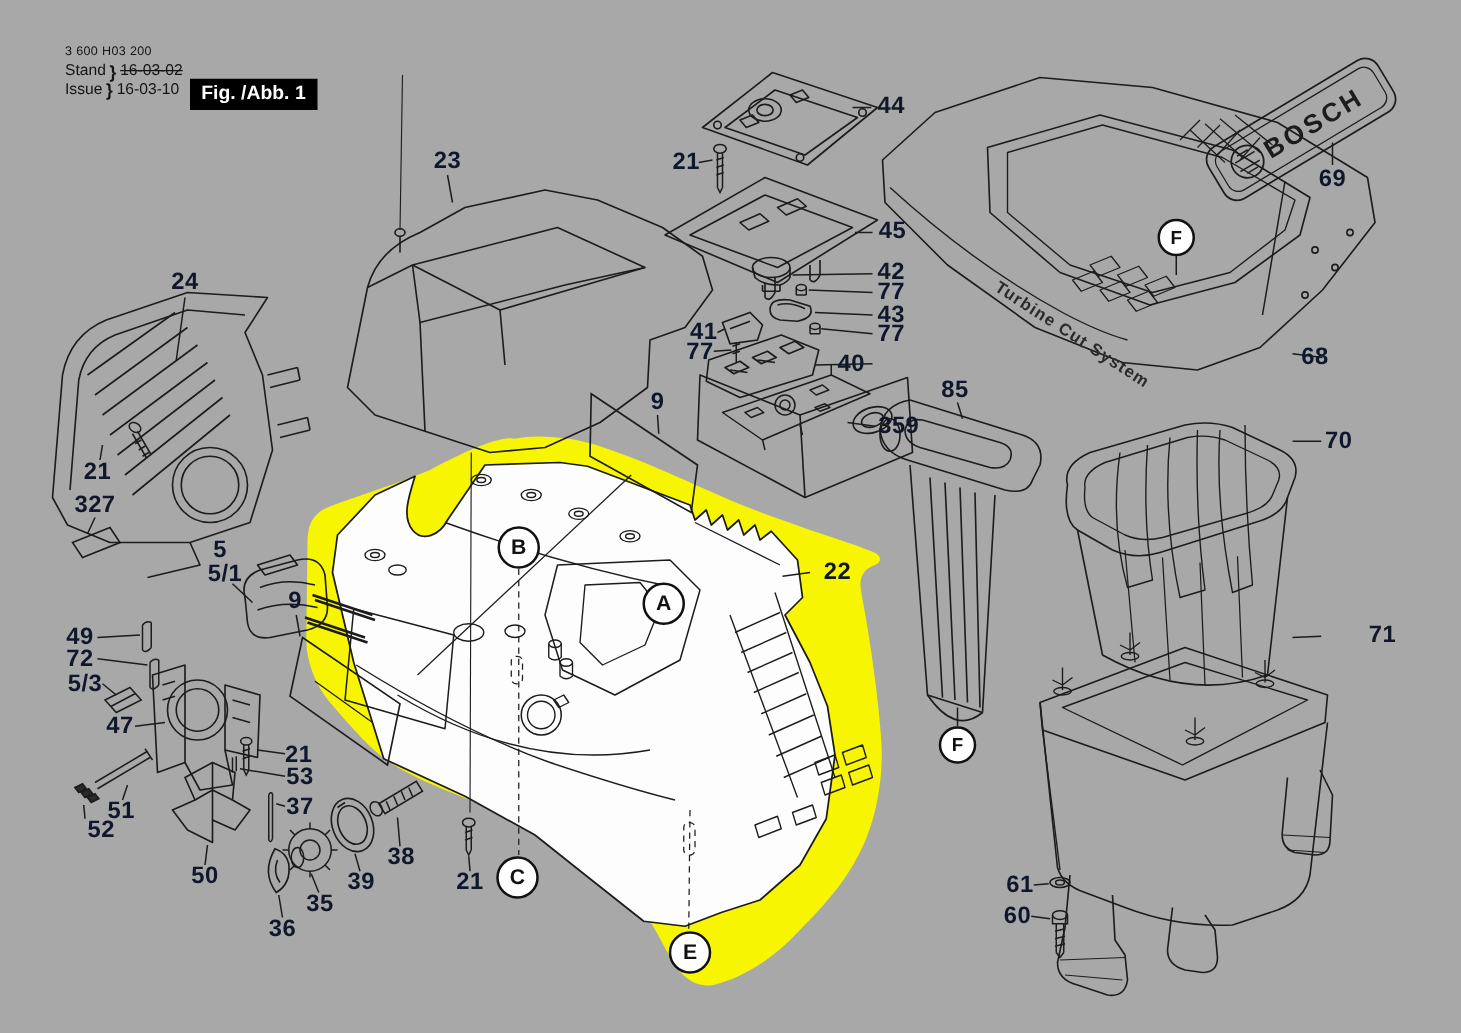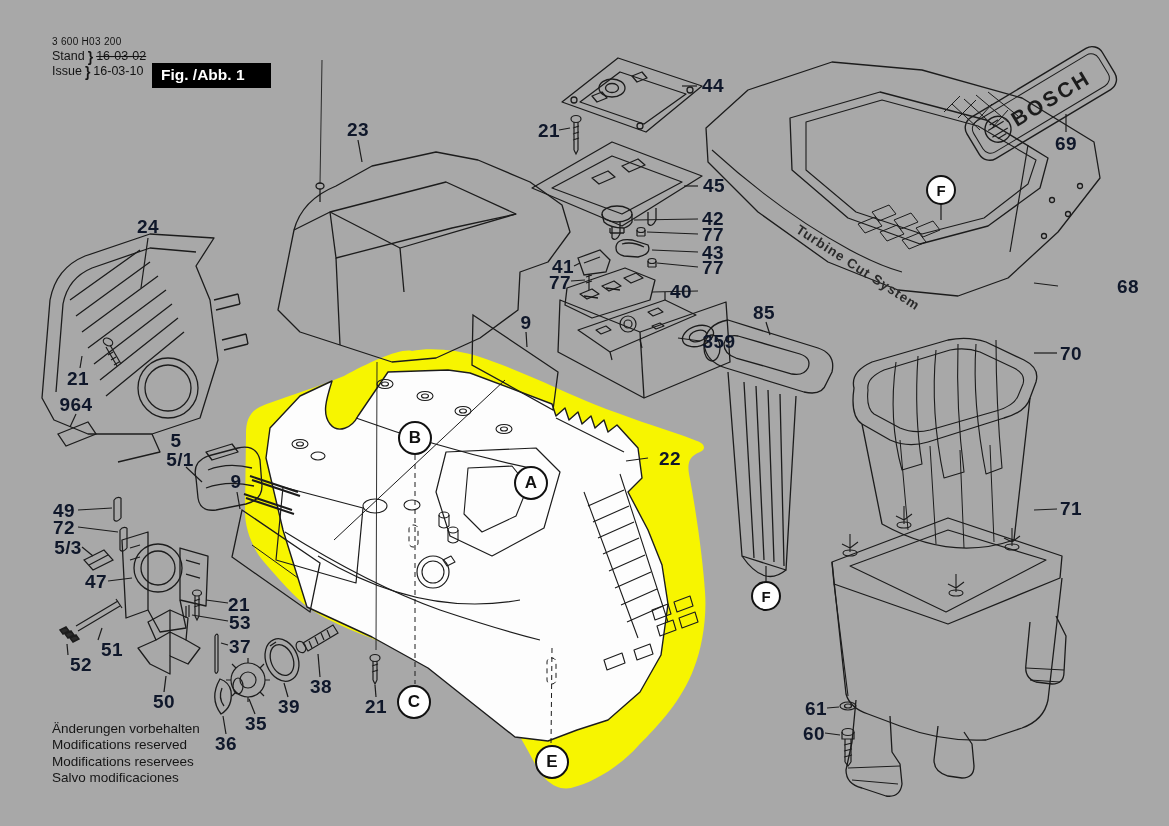--- a/index.html
+++ b/index.html
@@ -11,21 +11,21 @@
   .ref{position:absolute;transform:translate(-50%,-50%);width:30px;height:30px;
        border:2px solid #111;border-radius:50%;background:#fff;display:flex;
        align-items:center;justify-content:center;font-weight:bold;font-size:17px;color:#111}
   .ref.small{width:26px;height:26px;font-size:15px}
   #hdr{position:absolute;left:52px;top:36px;color:#141414}
   #pn{font-size:10px;letter-spacing:.3px;margin-bottom:3px}
   .hrow{font-size:12.5px;display:flex;gap:3px;line-height:1.1;align-items:flex-start}
   .brace{font-size:14px;font-weight:bold}
   .strike{text-decoration:line-through}
   #figbox{position:absolute;left:152px;top:63px;background:#000;color:#fff;
-          font-weight:bold;font-size:15.5px;padding:3px 26px 4px 9px}
+          font-weight:bold;font-size:15.5px;padding:3px 9px 4px 9px}
   #ftr{position:absolute;left:52px;top:721px;font-size:13.5px;color:#161616;line-height:1.22}
 </style>
 </head>
 <body>
 
 <div id="stage">
 
 <svg class="canvas" width="1169" height="826" viewBox="0 0 1169 826">
 
   <path fill="#f7f500" stroke="none" d="
@@ -399,41 +399,35 @@
         <span class="strike">16-03-02</span>
     </div>
     <div class="hrow">
       <span>Issue</span>
         <span class="brace">}</span>
         <span>16-03-10</span>
     </div>
   </div>
   <div id="figbox">Fig. /Abb. 1</div>
 
-  <div id="ftr">
-    <div>Änderungen vorbehalten</div>
-    <div>Modifications reserved</div>
-    <div>Modifications reservees</div>
-    <div>Salvo modificaciones</div>
-  </div>
 
   <div class="co" style="left:358px;top:129px">23</div>
   <div class="co" style="left:148px;top:226px">24</div>
   <div class="co" style="left:78px;top:378px">21</div>
-  <div class="co" style="left:76px;top:404px">964</div>
+  <div class="co" style="left:76px;top:404px">327</div>
   <div class="co" style="left:176px;top:440px">5</div>
   <div class="co" style="left:180px;top:459px">5/1</div>
   <div class="co" style="left:64px;top:510px">49</div>
   <div class="co" style="left:64px;top:527px">72</div>
   <div class="co" style="left:68px;top:547px">5/3</div>
   <div class="co" style="left:96px;top:581px">47</div>
   <div class="co" style="left:239px;top:604px">21</div>
   <div class="co" style="left:240px;top:622px">53</div>
   <div class="co" style="left:240px;top:646px">37</div>
-  <div class="co" style="left:112px;top:649px">51</div>
+  <div class="co" style="left:97px;top:649px">51</div>
   <div class="co" style="left:81px;top:664px">52</div>
   <div class="co" style="left:164px;top:701px">50</div>
   <div class="co" style="left:226px;top:743px">36</div>
   <div class="co" style="left:256px;top:723px">35</div>
   <div class="co" style="left:289px;top:706px">39</div>
   <div class="co" style="left:321px;top:686px">38</div>
   <div class="co" style="left:376px;top:706px">21</div>
   <div class="co" style="left:236px;top:481px">9</div>
   <div class="co" style="left:526px;top:322px">9</div>
   <div class="co" style="left:670px;top:458px">22</div>
@@ -443,23 +437,23 @@
   <div class="co" style="left:713px;top:218px">42</div>
   <div class="co" style="left:713px;top:234px">77</div>
   <div class="co" style="left:713px;top:252px">43</div>
   <div class="co" style="left:713px;top:267px">77</div>
   <div class="co" style="left:563px;top:266px">41</div>
   <div class="co" style="left:560px;top:282px">77</div>
   <div class="co" style="left:681px;top:291px">40</div>
   <div class="co" style="left:719px;top:341px">359</div>
   <div class="co" style="left:764px;top:312px">85</div>
   <div class="co" style="left:1066px;top:143px">69</div>
-  <div class="co" style="left:1128px;top:286px">68</div>
+  <div class="co" style="left:1052px;top:286px">68</div>
   <div class="co" style="left:1071px;top:353px">70</div>
-  <div class="co" style="left:1071px;top:508px">71</div>
+  <div class="co" style="left:1106px;top:508px">71</div>
   <div class="co" style="left:816px;top:708px">61</div>
   <div class="co" style="left:814px;top:733px">60</div>
 
   <div class="ref" style="left:415px;top:438px">B</div>
   <div class="ref" style="left:531px;top:483px">A</div>
   <div class="ref" style="left:414px;top:702px">C</div>
   <div class="ref" style="left:552px;top:762px">E</div>
   <div class="ref small" style="left:941px;top:190px">F</div>
   <div class="ref small" style="left:766px;top:596px">F</div>
 

